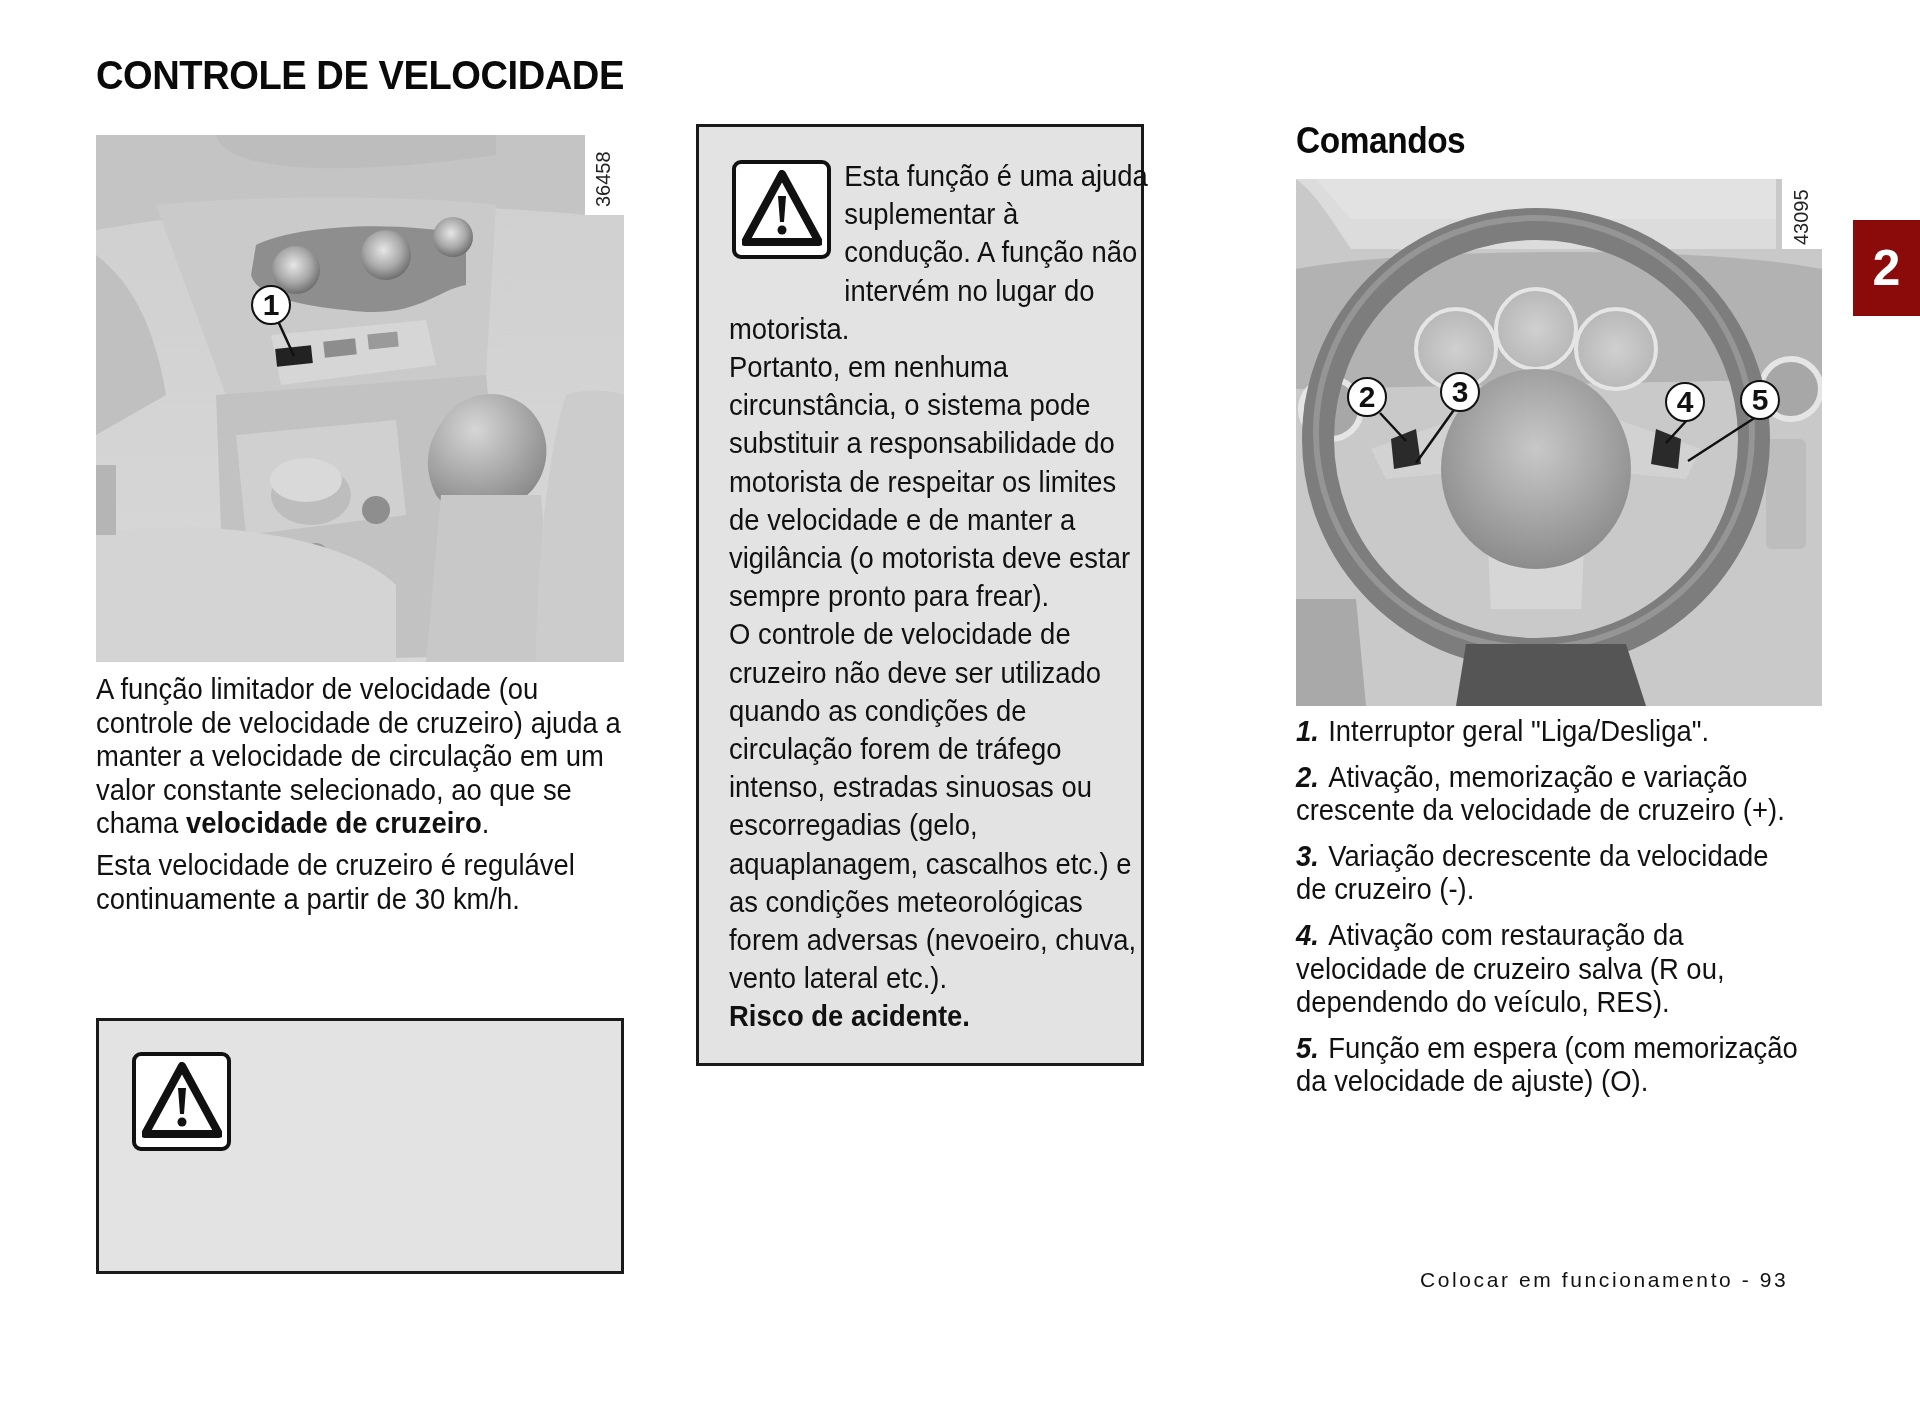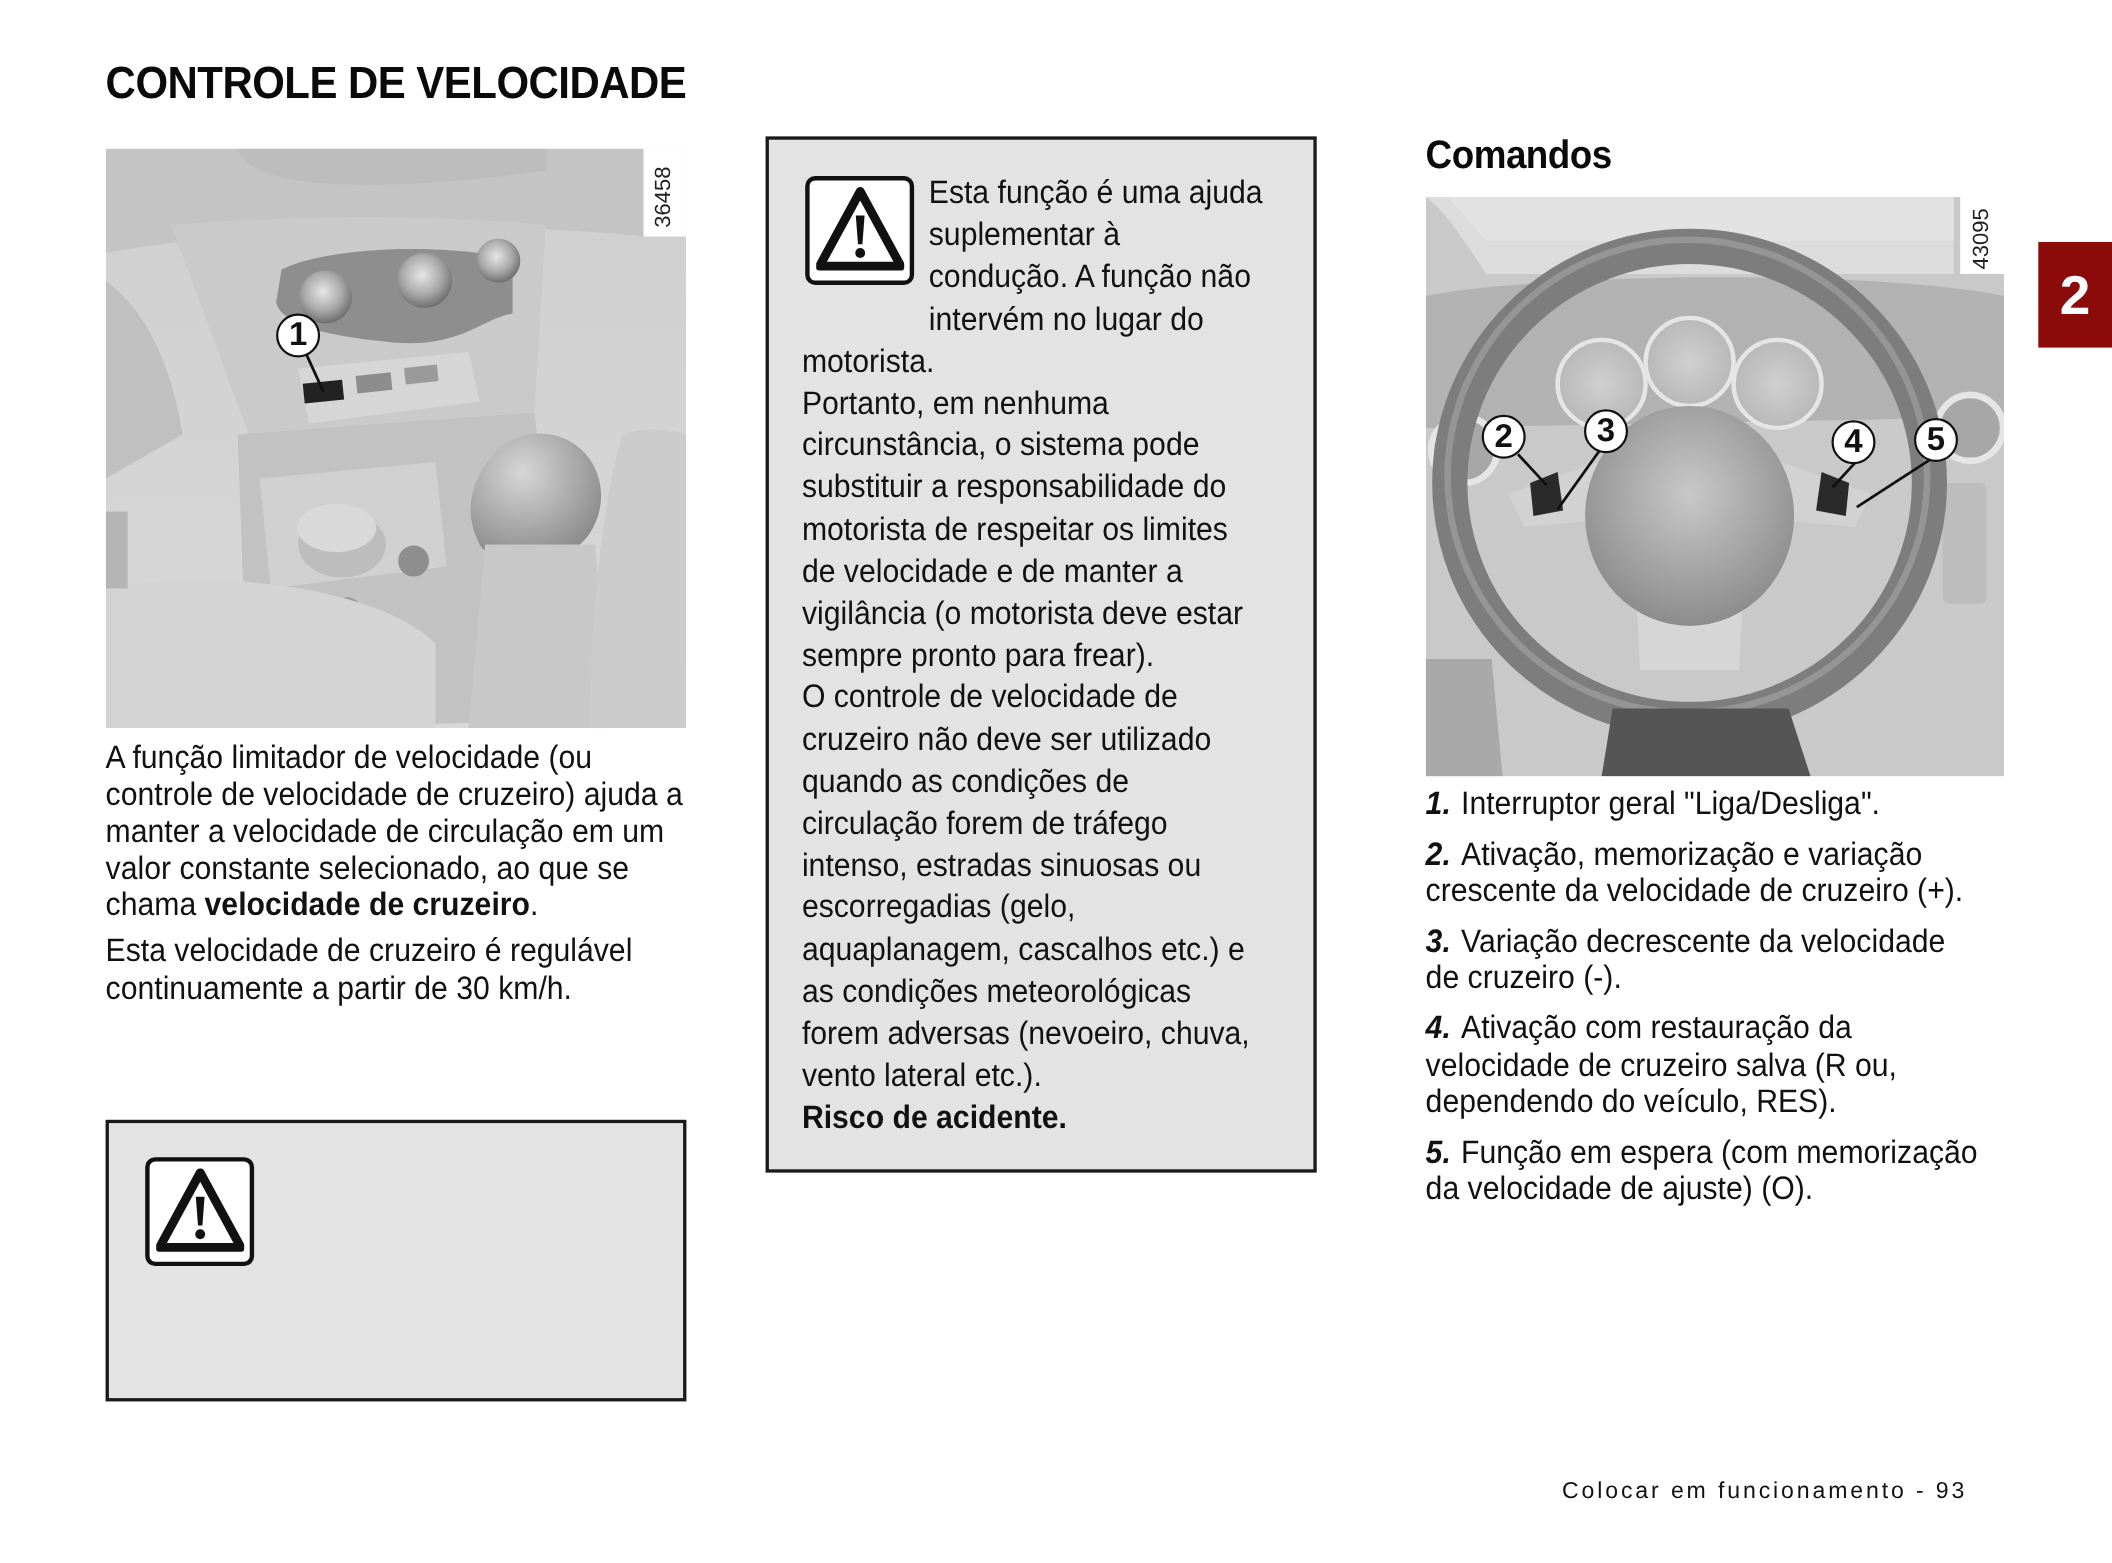--- a/index.html
+++ b/index.html
@@ -70,21 +70,21 @@
   .cmd-list li { list-style: none; margin-bottom: 12px; }
   .cmd-list .num { font-weight: bold; font-style: italic; margin-right: 10px; }
 
   .chapter-tab {
     left: 1853px; top: 220px; width: 67px; height: 96px;
     background: #8b0a0a; color: #fff;
     font-size: 50px; font-weight: bold; text-align: center; line-height: 96px;
   }
 
   .footer {
-    left: 1420px; top: 1344px;
+    left: 1420px; top: 1268px;
     font-size: 21px; letter-spacing: 2.6px; color: #111;
   }
 </style>
 </head>
 <body>
 
 <div class="abs page-title">CONTROLE DE VELOCIDADE</div>
 
 <div class="abs chapter-tab">2</div>
 
@@ -155,21 +155,21 @@
 <div class="abs warn-box" style="left:96px; top:1018px; width:528px; height:256px;">
   <div class="warn-icon" style="left:33px; top:31px;">
     <svg width="80" height="80" viewBox="0 0 80 80">
       <path d="M40 4 L77 72 L3 72 Z" fill="none" stroke="#111" stroke-width="8" stroke-linejoin="round"></path>
       <path d="M36 26 L44 26 L42 52 L38 52 Z" fill="#111"></path>
       <circle cx="40" cy="60" r="4.5" fill="#111"></circle>
     </svg>
   </div>
 </div>
 
-<div class="abs warn-box" style="left:696px; top:124px; width:501px; height:942px;">
+<div class="abs warn-box" style="left:696px; top:124px; width:448px; height:942px;">
   <div class="warn-icon" style="left:33px; top:33px;">
     <svg width="80" height="80" viewBox="0 0 80 80">
       <path d="M40 4 L77 72 L3 72 Z" fill="none" stroke="#111" stroke-width="8" stroke-linejoin="round"></path>
       <path d="M36 26 L44 26 L42 52 L38 52 Z" fill="#111"></path>
       <circle cx="40" cy="60" r="4.5" fill="#111"></circle>
     </svg>
   </div>
   <div class="warn-text" style="left:30px; top:30px; width:480px;">
     <div class="warn-text-inner">
       <span class="indent">Esta função é uma ajuda</span>

